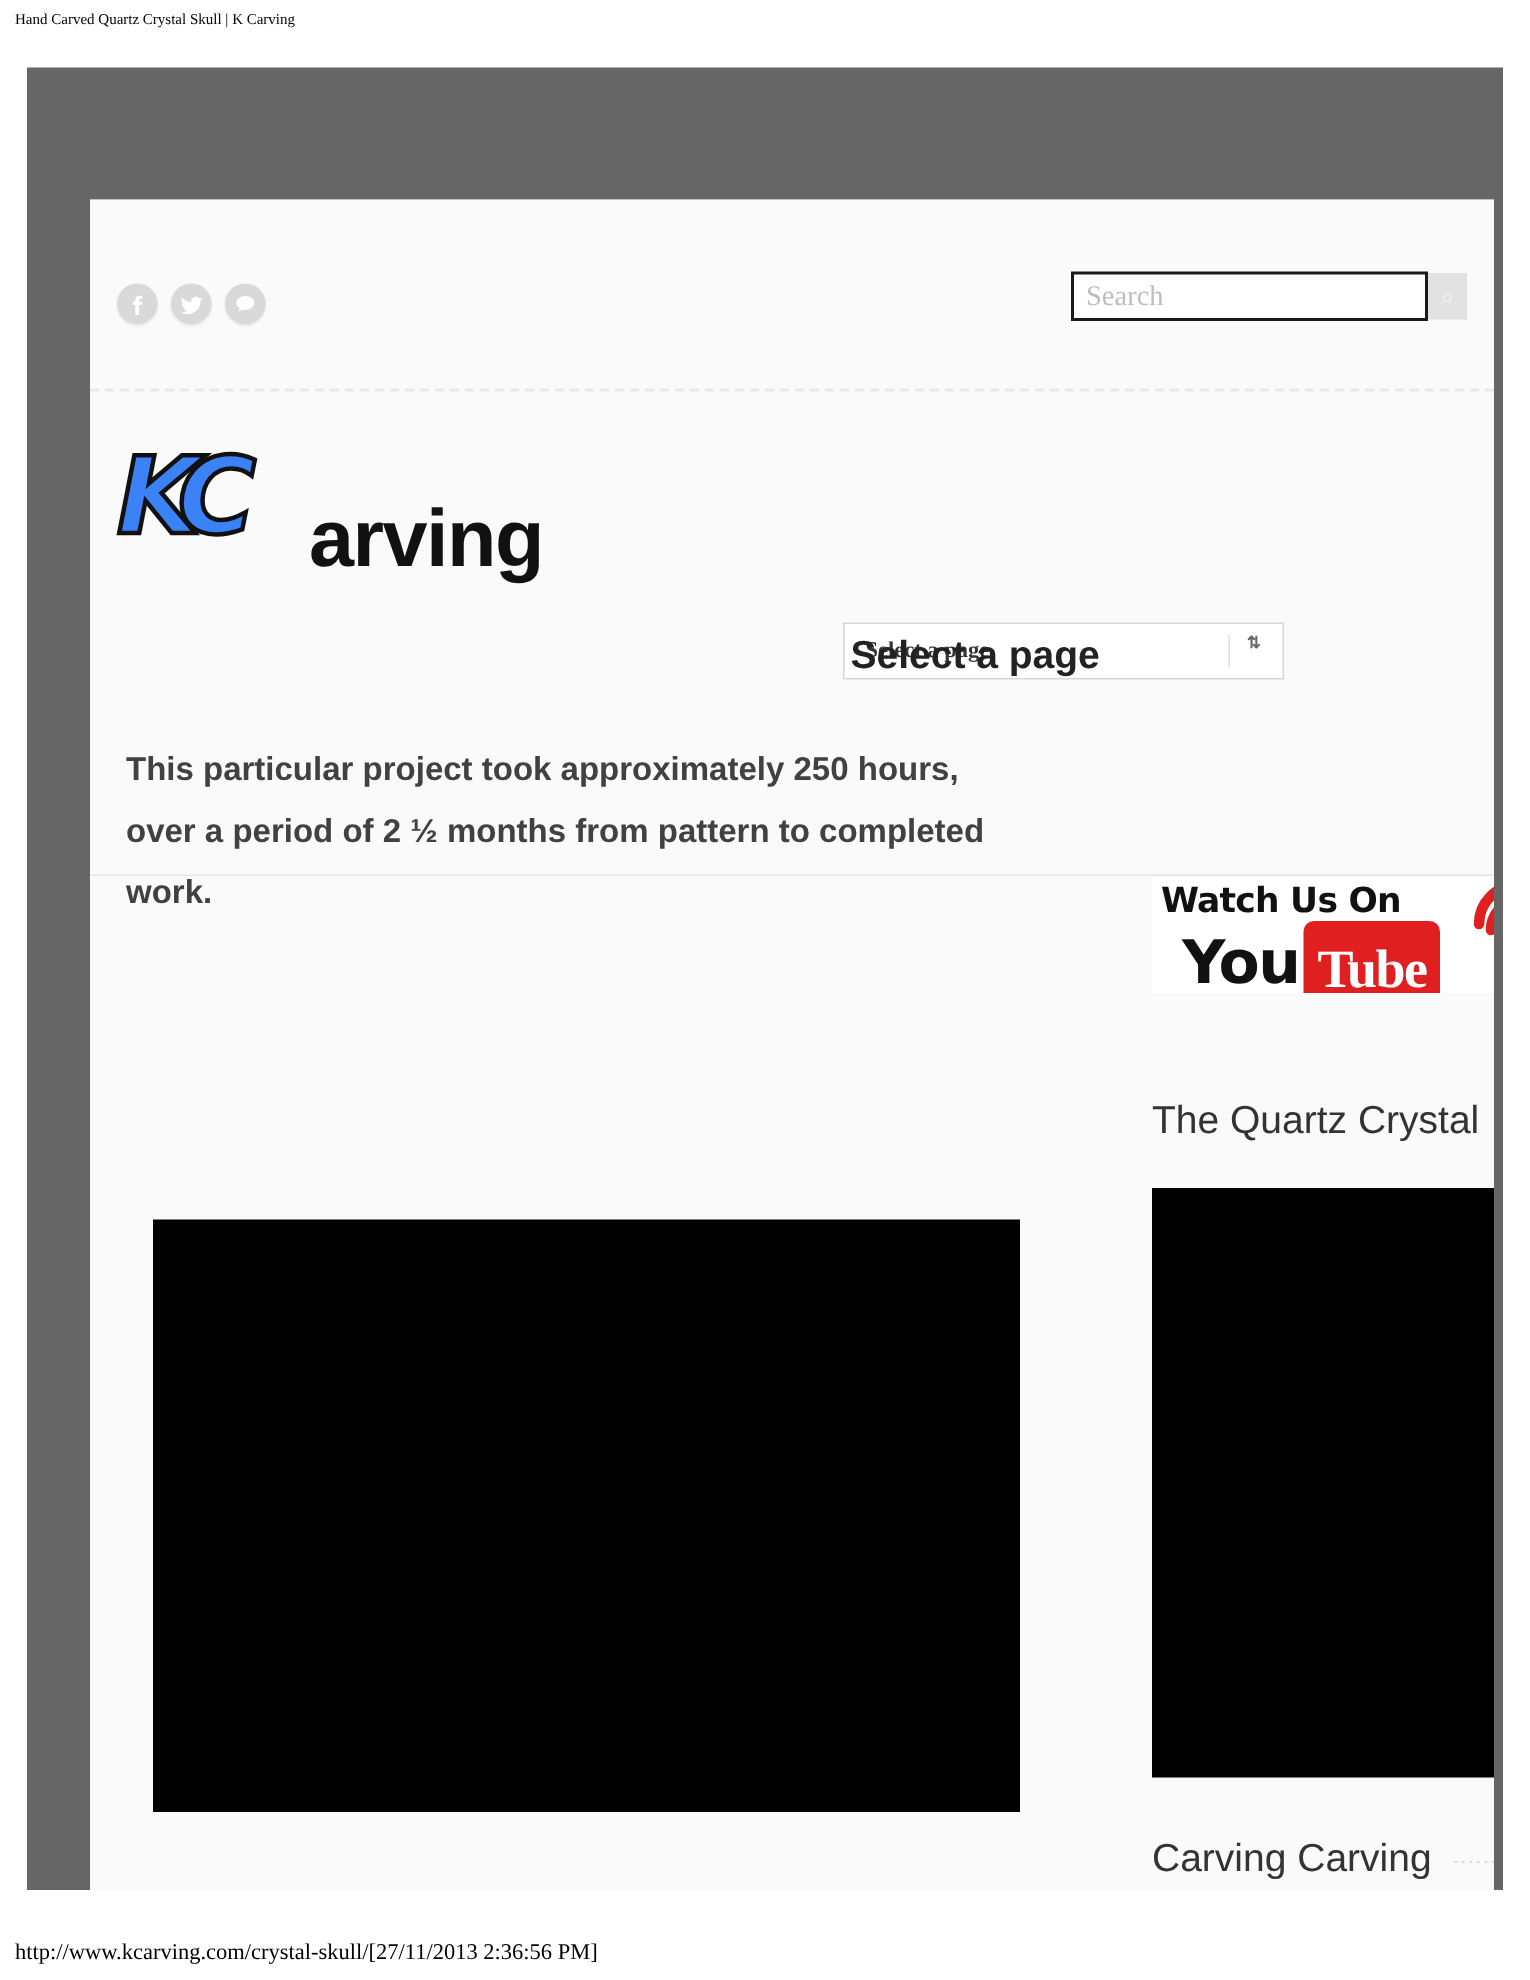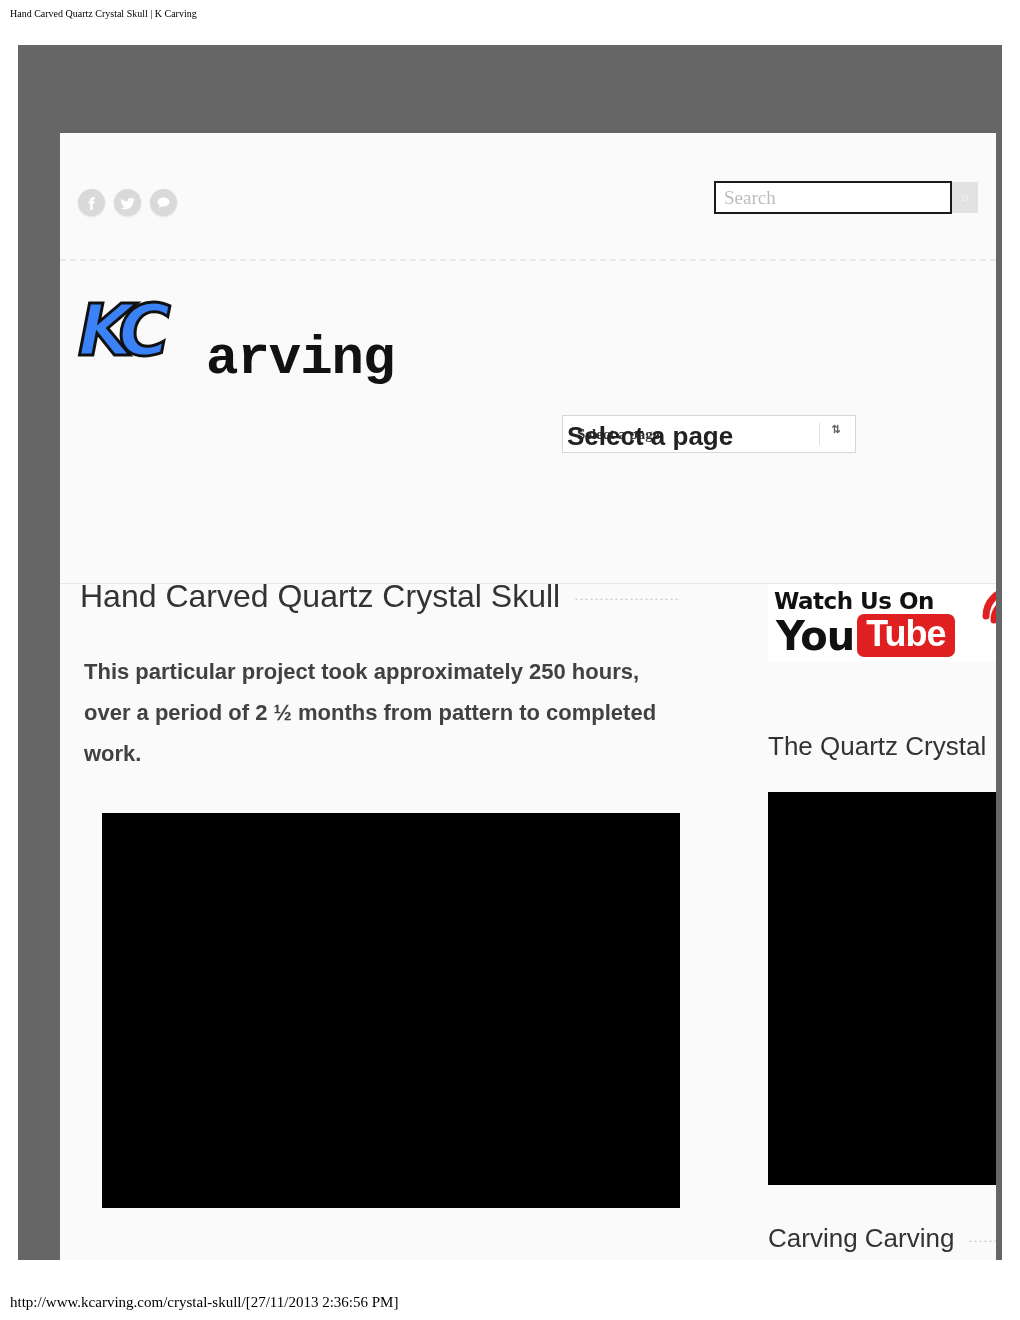--- a/index.html
+++ b/index.html
@@ -157,21 +157,21 @@
     line-height: 86px;
     color: #3b82f6;
     -webkit-text-stroke: 3px #111;
     letter-spacing: -10px;
     font-style: italic;
   }
   .logo-arving {
     position: absolute;
     left: 128px;
     top: 44px;
-    font-family: Liberation Mono, monospace;
+    font-family: Liberation Sans, sans-serif;
     font-weight: bold;
     font-size: 54px;
     line-height: 54px;
     color: #111;
     letter-spacing: -1px;
   }
 
   .page-select-wrap {
     position: absolute;
     left: 502px;
@@ -315,44 +315,44 @@
     left: 6px;
     top: 4px;
     font-family: "DejaVu Sans", sans-serif;
     font-weight: bold;
     font-size: 23px;
     color: #111;
     letter-spacing: -0.5px;
   }
   .yt-logo {
     position: absolute;
-    left: 8px;
+    left: 20px;
     top: 30px;
     display: flex;
     align-items: center;
     text-align: center;
   }
   .yt-you {
     font-family: "DejaVu Sans", sans-serif;
     font-weight: bold;
     font-size: 40px;
     line-height: 40px;
     color: #111;
     letter-spacing: -1px;
   }
   .yt-tube {
     margin-left: 3px;
     background: #e02020;
     color: #ffffff;
-    font-family: Liberation Sans, sans-serif;
+    font-family: Liberation Serif, serif;
     font-weight: bold;
     font-size: 36px;
     line-height: 40px;
     border-radius: 7px;
-    padding: 0 9px 3px 9px;
+    padding: 12px 9px 3px 9px;
     letter-spacing: -1px;
   }
   .yt-waves {
     position: absolute;
     right: 2px;
     top: 2px;
     width: 56px;
     height: 62px;
   }
 
@@ -424,26 +424,20 @@
         <div class="select-spinner">⇅</div>
         <div class="select-overlay">Select a page</div>
       </div>
 
       <div class="header-divider"></div>
     </div>
 
     <div class="content">
 
       <div class="main-col">
-        <h1 class="entry-title">
-          <span class="title-row">
-            <span>Hand Carved Quartz Crystal Skull</span>
-            <span class="dot-trail"></span>
-          </span>
-        </h1>
         <p class="lead">This particular project took approximately 250 hours, over a period of 2 ½ months from pattern to completed work.</p>
       </div>
 
       <div class="main-image"></div>
 
       <div class="side-col"></div>
 
       <div class="yt-banner" style="left:708px;">
         <span class="yt-watch">Watch Us On</span>
         <span class="yt-logo">

